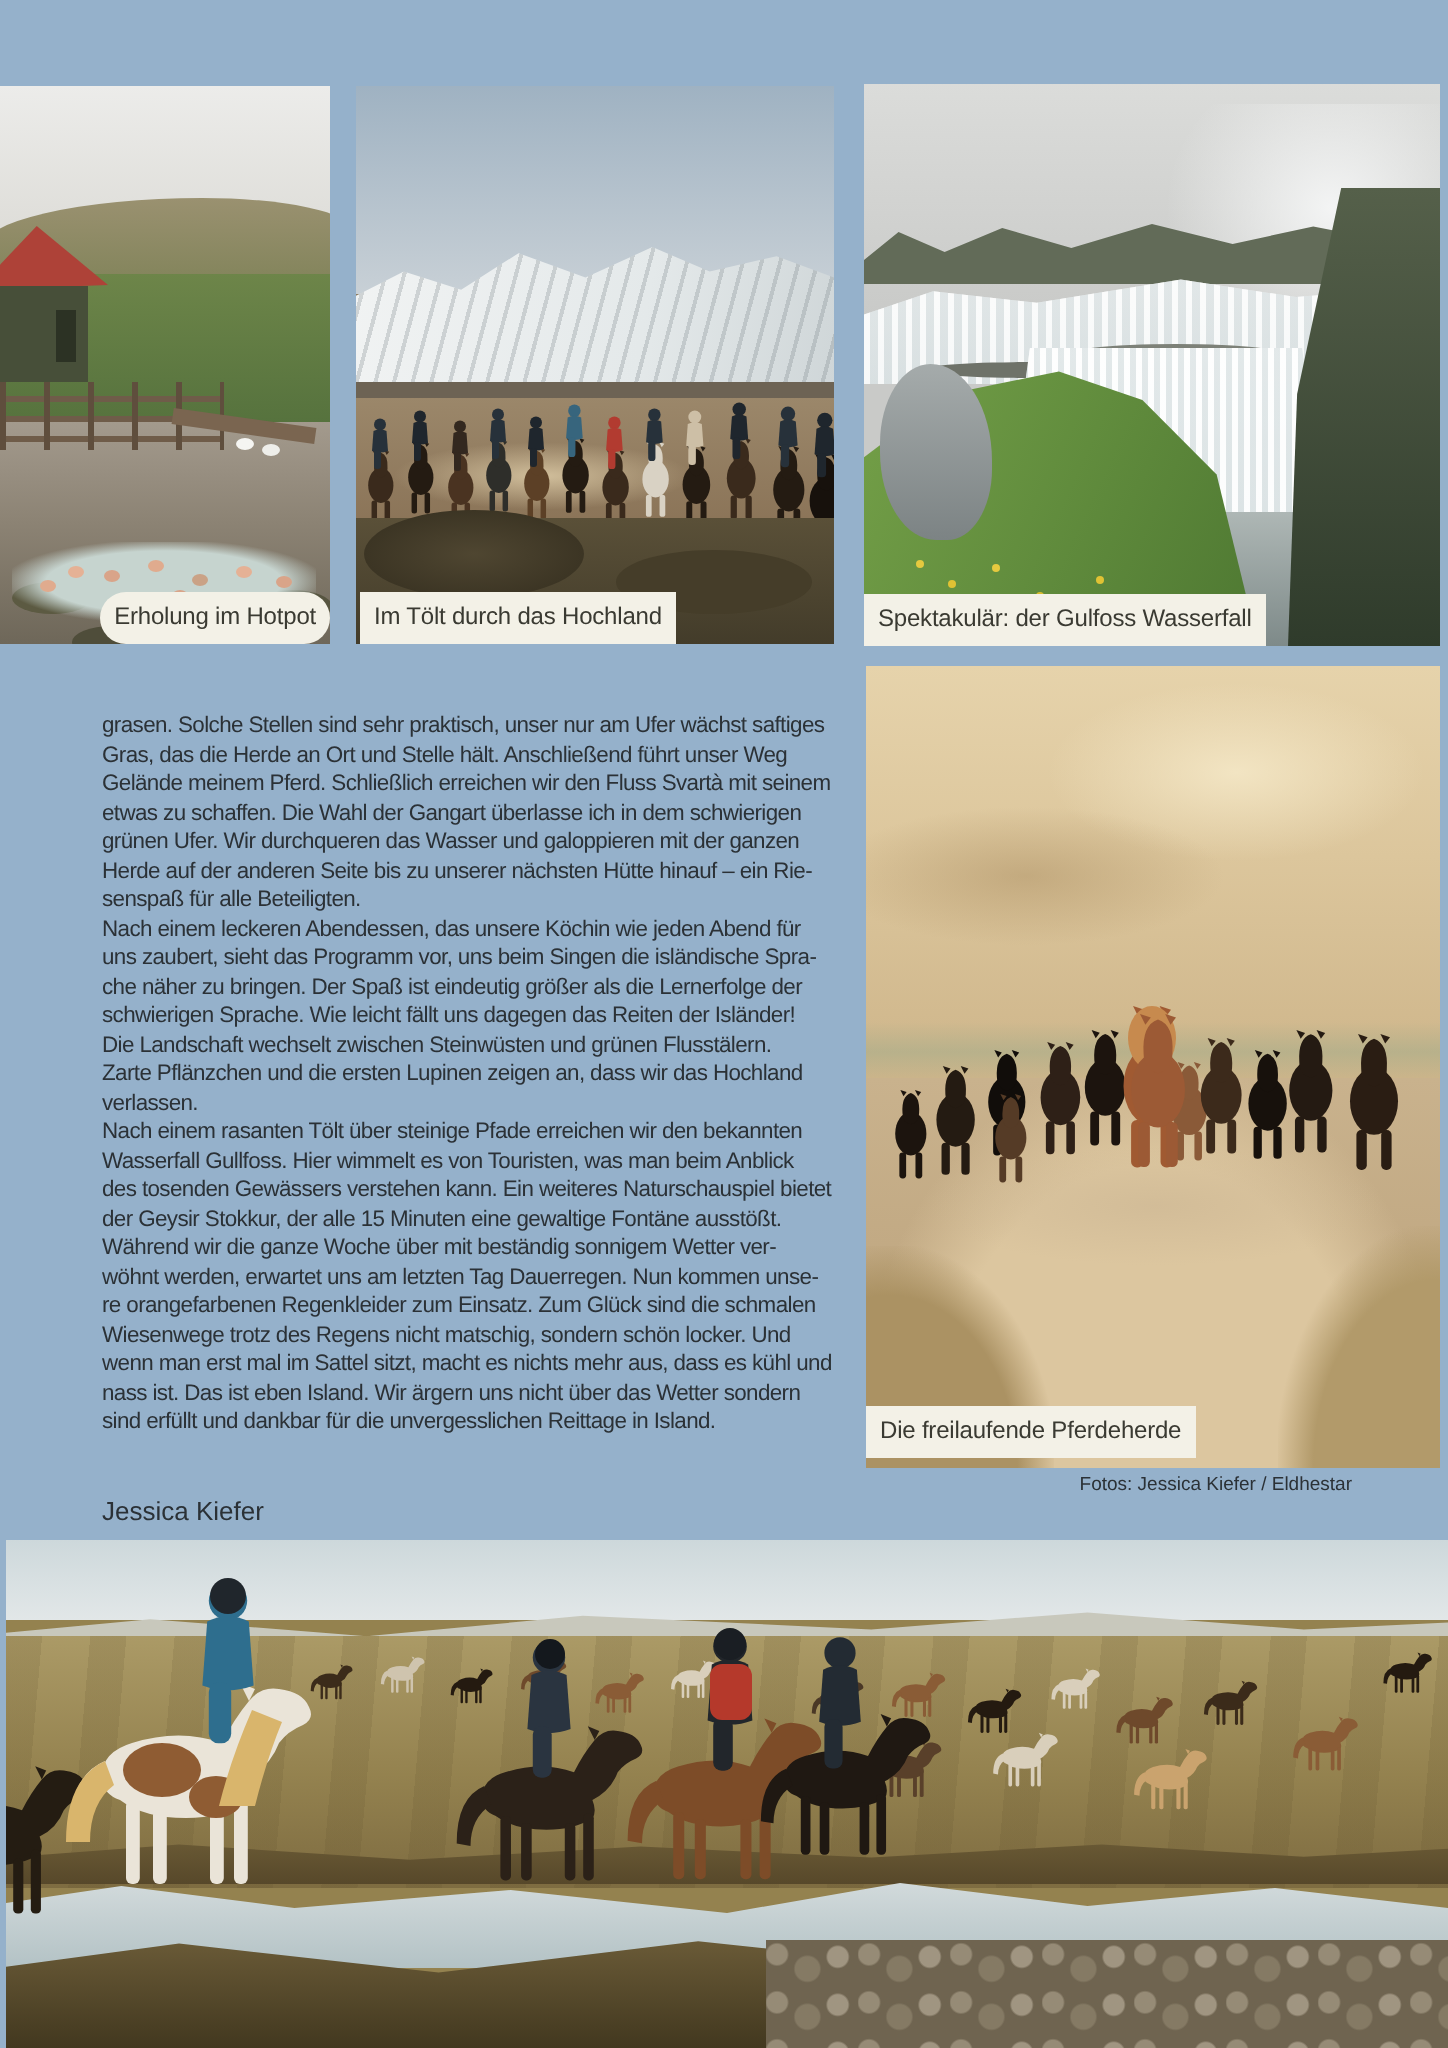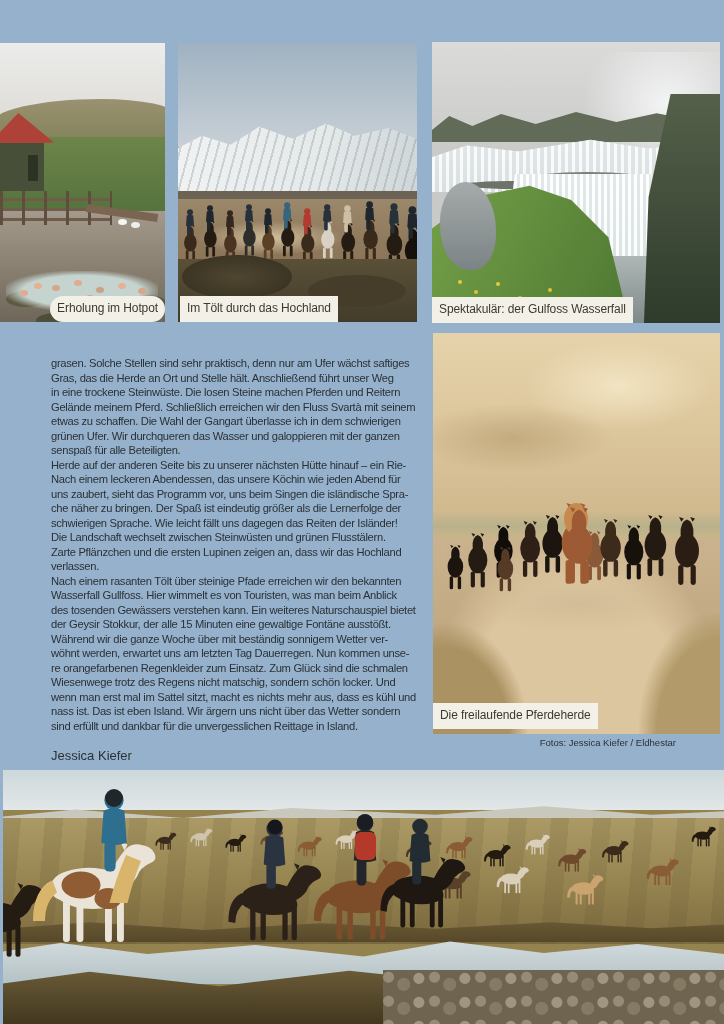--- a/index.html
+++ b/index.html
@@ -150,28 +150,27 @@
       <use href="#hfront" fill="#241a12" transform="translate(208,182) scale(0.72)"></use>
       <use href="#hfront" fill="#2a1d13" transform="translate(238,184) scale(0.8)"></use>
       <use href="#hfront" fill="#a05a32" transform="translate(124,170) scale(0.95)"></use>
       <ellipse cx="143" cy="186" rx="12" ry="16" fill="#c78a4e"></ellipse>
       <use href="#hfront" fill="#9c5a35" transform="translate(128,174) scale(0.9)"></use>
     </svg>
     <div class="caption" style="left:0;bottom:5px;">Die freilaufende Pferdeherde</div>
   </div>
 
   <div class="article">
-      <div>grasen. Solche Stellen sind sehr praktisch, denn nur am Ufer wächst saftiges</div>
+      <div>grasen. Solche Stellen sind sehr praktisch, unser nur am Ufer wächst saftiges</div>
       <div>Gras, das die Herde an Ort und Stelle hält. Anschließend führt unser Weg</div>
-      <div>in eine trockene Steinwüste. Die losen Steine machen Pferden und Reitern</div>
       <div>Gelände meinem Pferd. Schließlich erreichen wir den Fluss Svartà mit seinem</div>
       <div>etwas zu schaffen. Die Wahl der Gangart überlasse ich in dem schwierigen</div>
       <div>grünen Ufer. Wir durchqueren das Wasser und galoppieren mit der ganzen</div>
+      <div>Herde auf der anderen Seite bis zu unserer nächsten Hütte hinauf – ein Rie-</div>
       <div>senspaß für alle Beteiligten.</div>
-      <div>Herde auf der anderen Seite bis zu unserer nächsten Hütte hinauf – ein Rie-</div>
       <div>Nach einem leckeren Abendessen, das unsere Köchin wie jeden Abend für</div>
       <div>uns zaubert, sieht das Programm vor, uns beim Singen die isländische Spra-</div>
       <div>che näher zu bringen. Der Spaß ist eindeutig größer als die Lernerfolge der</div>
       <div>schwierigen Sprache. Wie leicht fällt uns dagegen das Reiten der Isländer!</div>
       <div>Die Landschaft wechselt zwischen Steinwüsten und grünen Flusstälern.</div>
       <div>Zarte Pflänzchen und die ersten Lupinen zeigen an, dass wir das Hochland</div>
       <div>verlassen.</div>
       <div>Nach einem rasanten Tölt über steinige Pfade erreichen wir den bekannten</div>
       <div>Wasserfall Gullfoss. Hier wimmelt es von Touristen, was man beim Anblick</div>
       <div>des tosenden Gewässers verstehen kann. Ein weiteres Naturschauspiel bietet</div>

